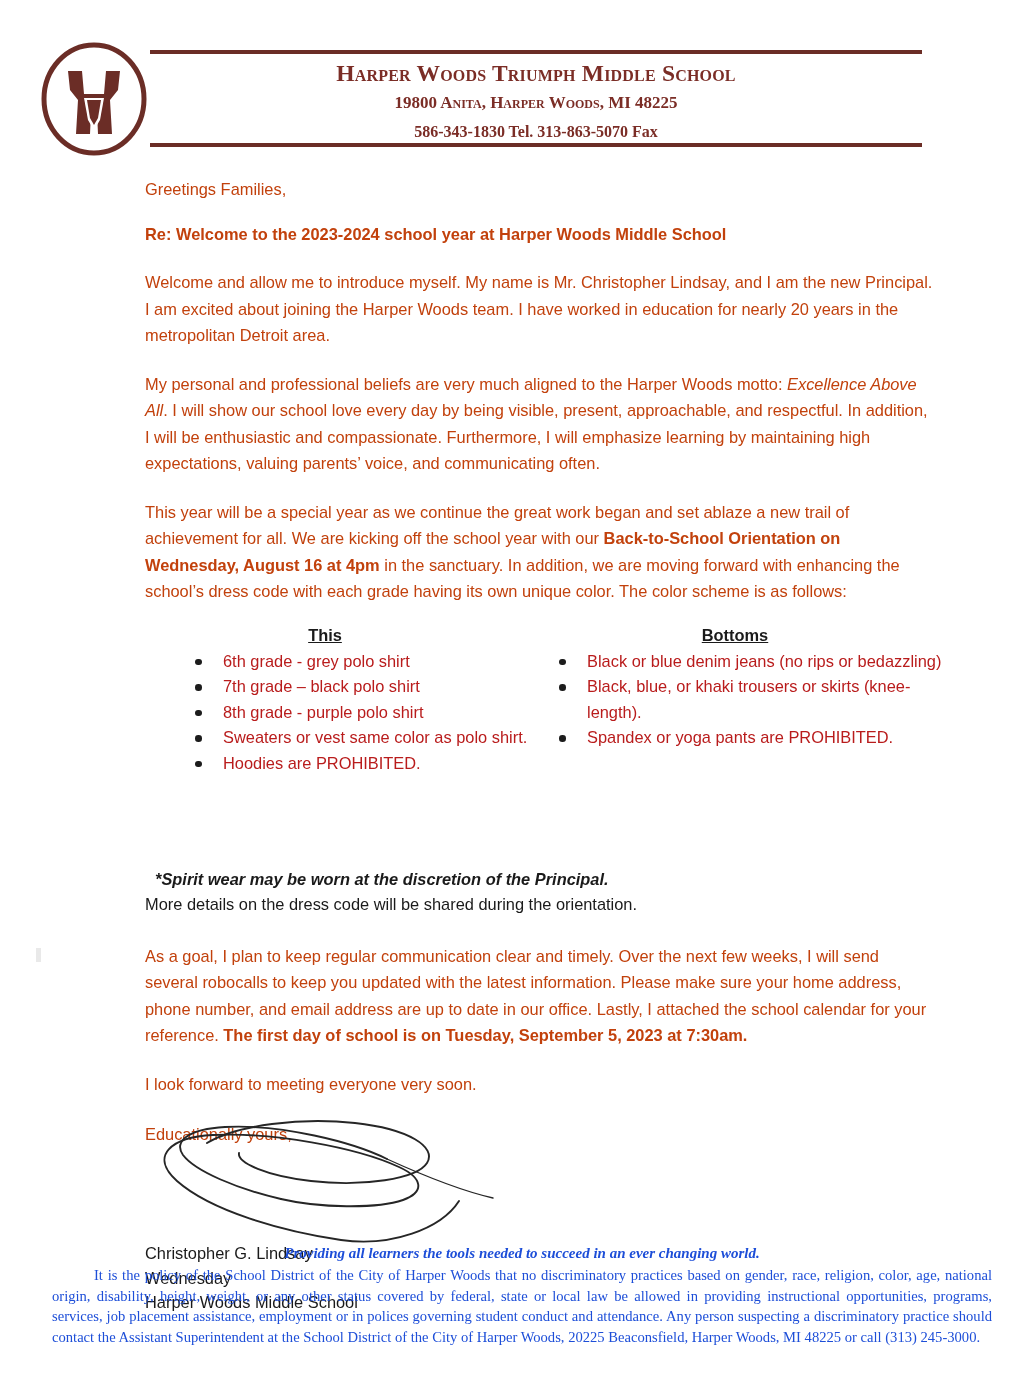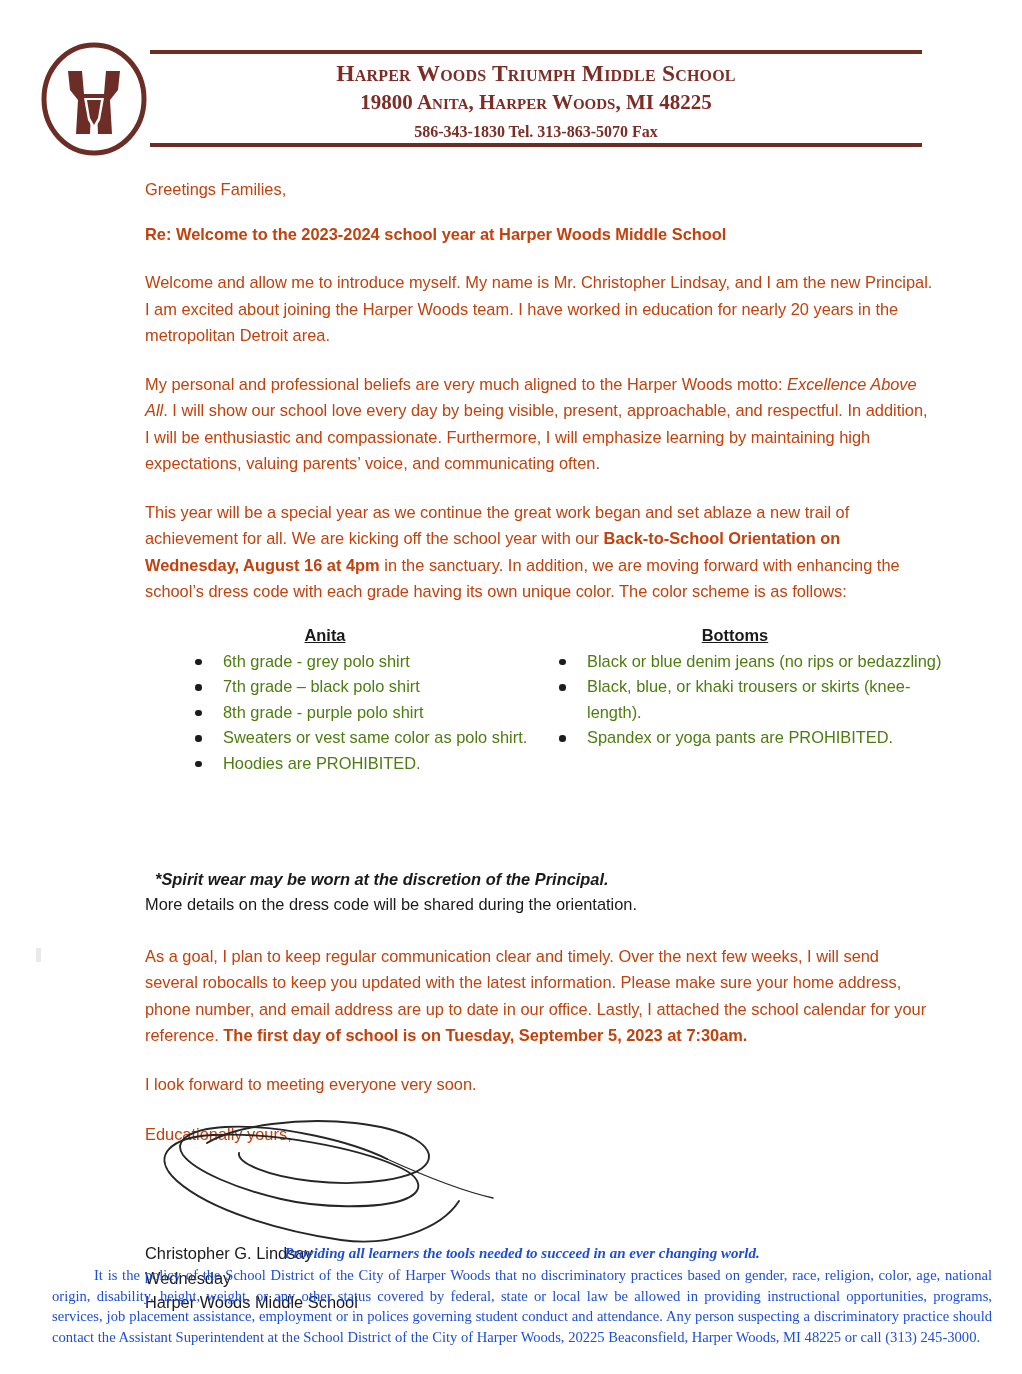--- a/index.html
+++ b/index.html
@@ -51,21 +51,21 @@
   }
   .hdr-line1 {
     font-size: 23.5px;
     letter-spacing: 0.2px;
     font-variant: small-caps;
     line-height: 30px;
     white-space: nowrap;
     text-align: center;
   }
   .hdr-line2 {
-    font-size: 21px;
+    font-size: 17px;
     font-variant: small-caps;
     line-height: 29px;
     white-space: nowrap;
   }
   .hdr-line3 {
     font-size: 16px;
     line-height: 29px;
     white-space: nowrap;
   }
 
@@ -112,21 +112,21 @@
   ul.dc-list {
     list-style: none;
     margin: 0;
     padding: 0;
   }
   ul.dc-list li {
     position: relative;
     padding-left: 58px;
     font-size: 16.4px;
     line-height: 25.5px;
-    color: #4d7c0f;
+    color: #b91c1c;
   }
   ul.dc-list li::before {
     content: "";
     position: absolute;
     left: 30px; top: 10px;
     width: 6.5px; height: 6.5px;
     border-radius: 50%;
     background: #1c1c1c;
   }
   #dc-col-bottoms ul.dc-list li { padding-left: 42px; }
@@ -234,21 +234,21 @@
 
   <p class="para"><span>Welcome and allow me to introduce myself. My name is Mr. Christopher Lindsay, and I am the new Principal. I am excited about joining the Harper Woods team. I have worked in education for nearly 20 years in the metropolitan Detroit area.</span></p>
 
   <p class="para"><span>My personal and professional beliefs are very much aligned to the Harper Woods motto: </span><span class="i">Excellence Above All</span><span>. I will show our school love every day by being visible, present, approachable, and respectful.  In addition, I will be enthusiastic and compassionate. Furthermore, I will emphasize learning by maintaining high expectations, valuing parents’ voice, and communicating often.</span></p>
 
   <p class="para tight"><span>This year will be a special year as we continue the great work began and set ablaze a new trail of achievement for all. We are kicking off the school year with our </span><span class="b">Back-to-School Orientation on Wednesday, August 16 at 4pm</span><span> in the sanctuary.  In addition, we are moving forward with enhancing the school’s dress code with each grade having its own unique color. The color scheme is as follows:</span></p>
 
   <div id="dresscode">
 
     <div class="dc-col" id="dc-col-tops">
-      <div class="dc-head">Anita</div>
+      <div class="dc-head">This</div>
       <ul class="dc-list">
         <li>6th grade - grey polo shirt</li>
         <li>7th grade – black polo shirt</li>
         <li>8th grade - purple polo shirt</li>
         <li>Sweaters or vest same color as polo shirt.</li>
         <li>Hoodies are PROHIBITED.</li>
       </ul>
     </div>
 
     <div class="dc-col" id="dc-col-bottoms">

